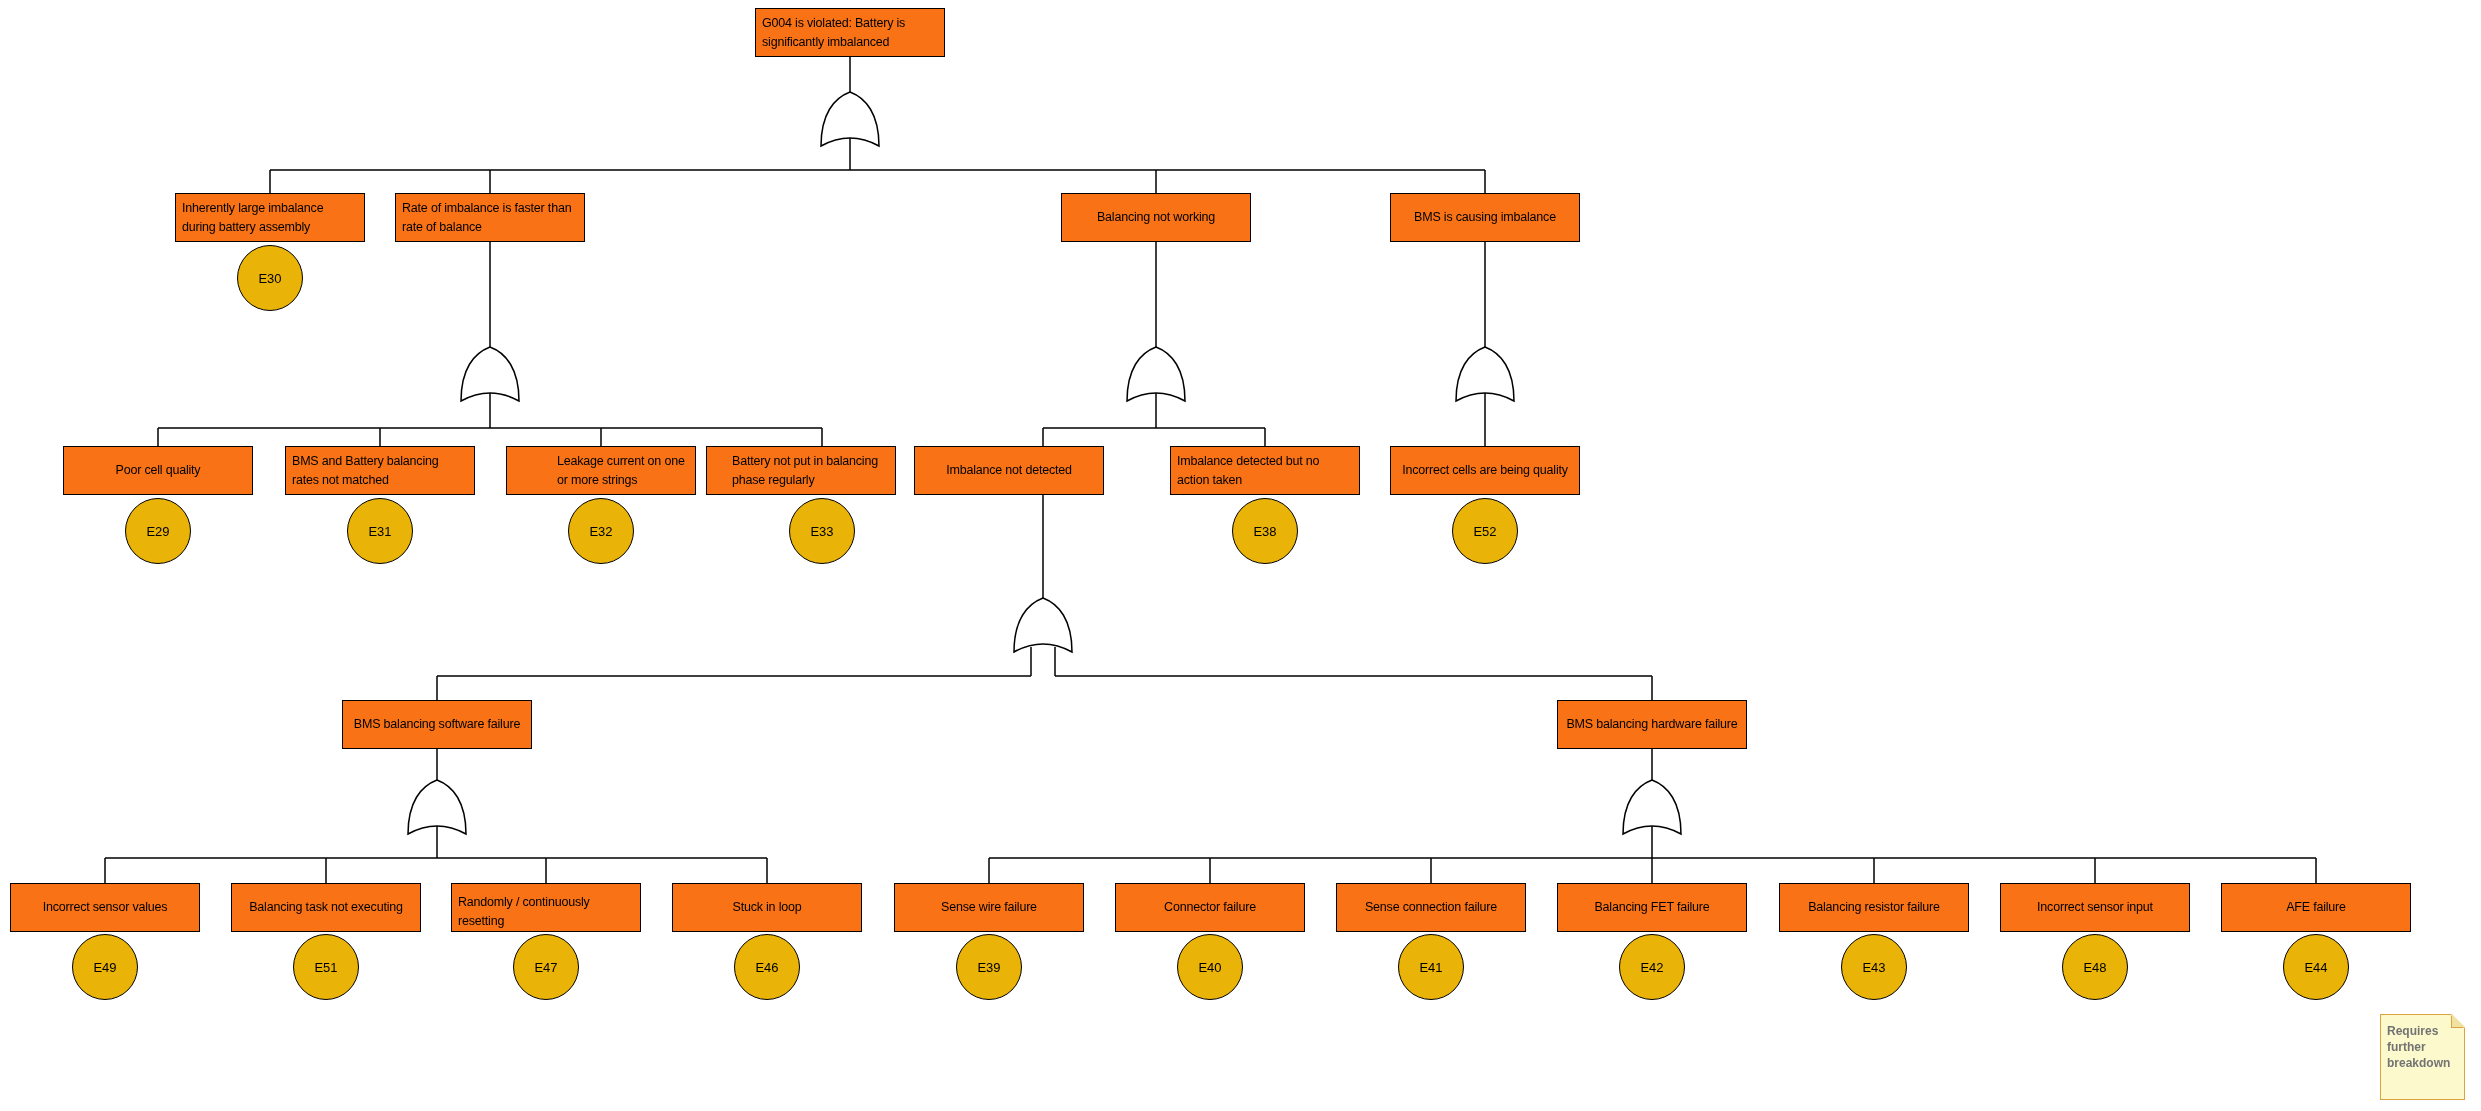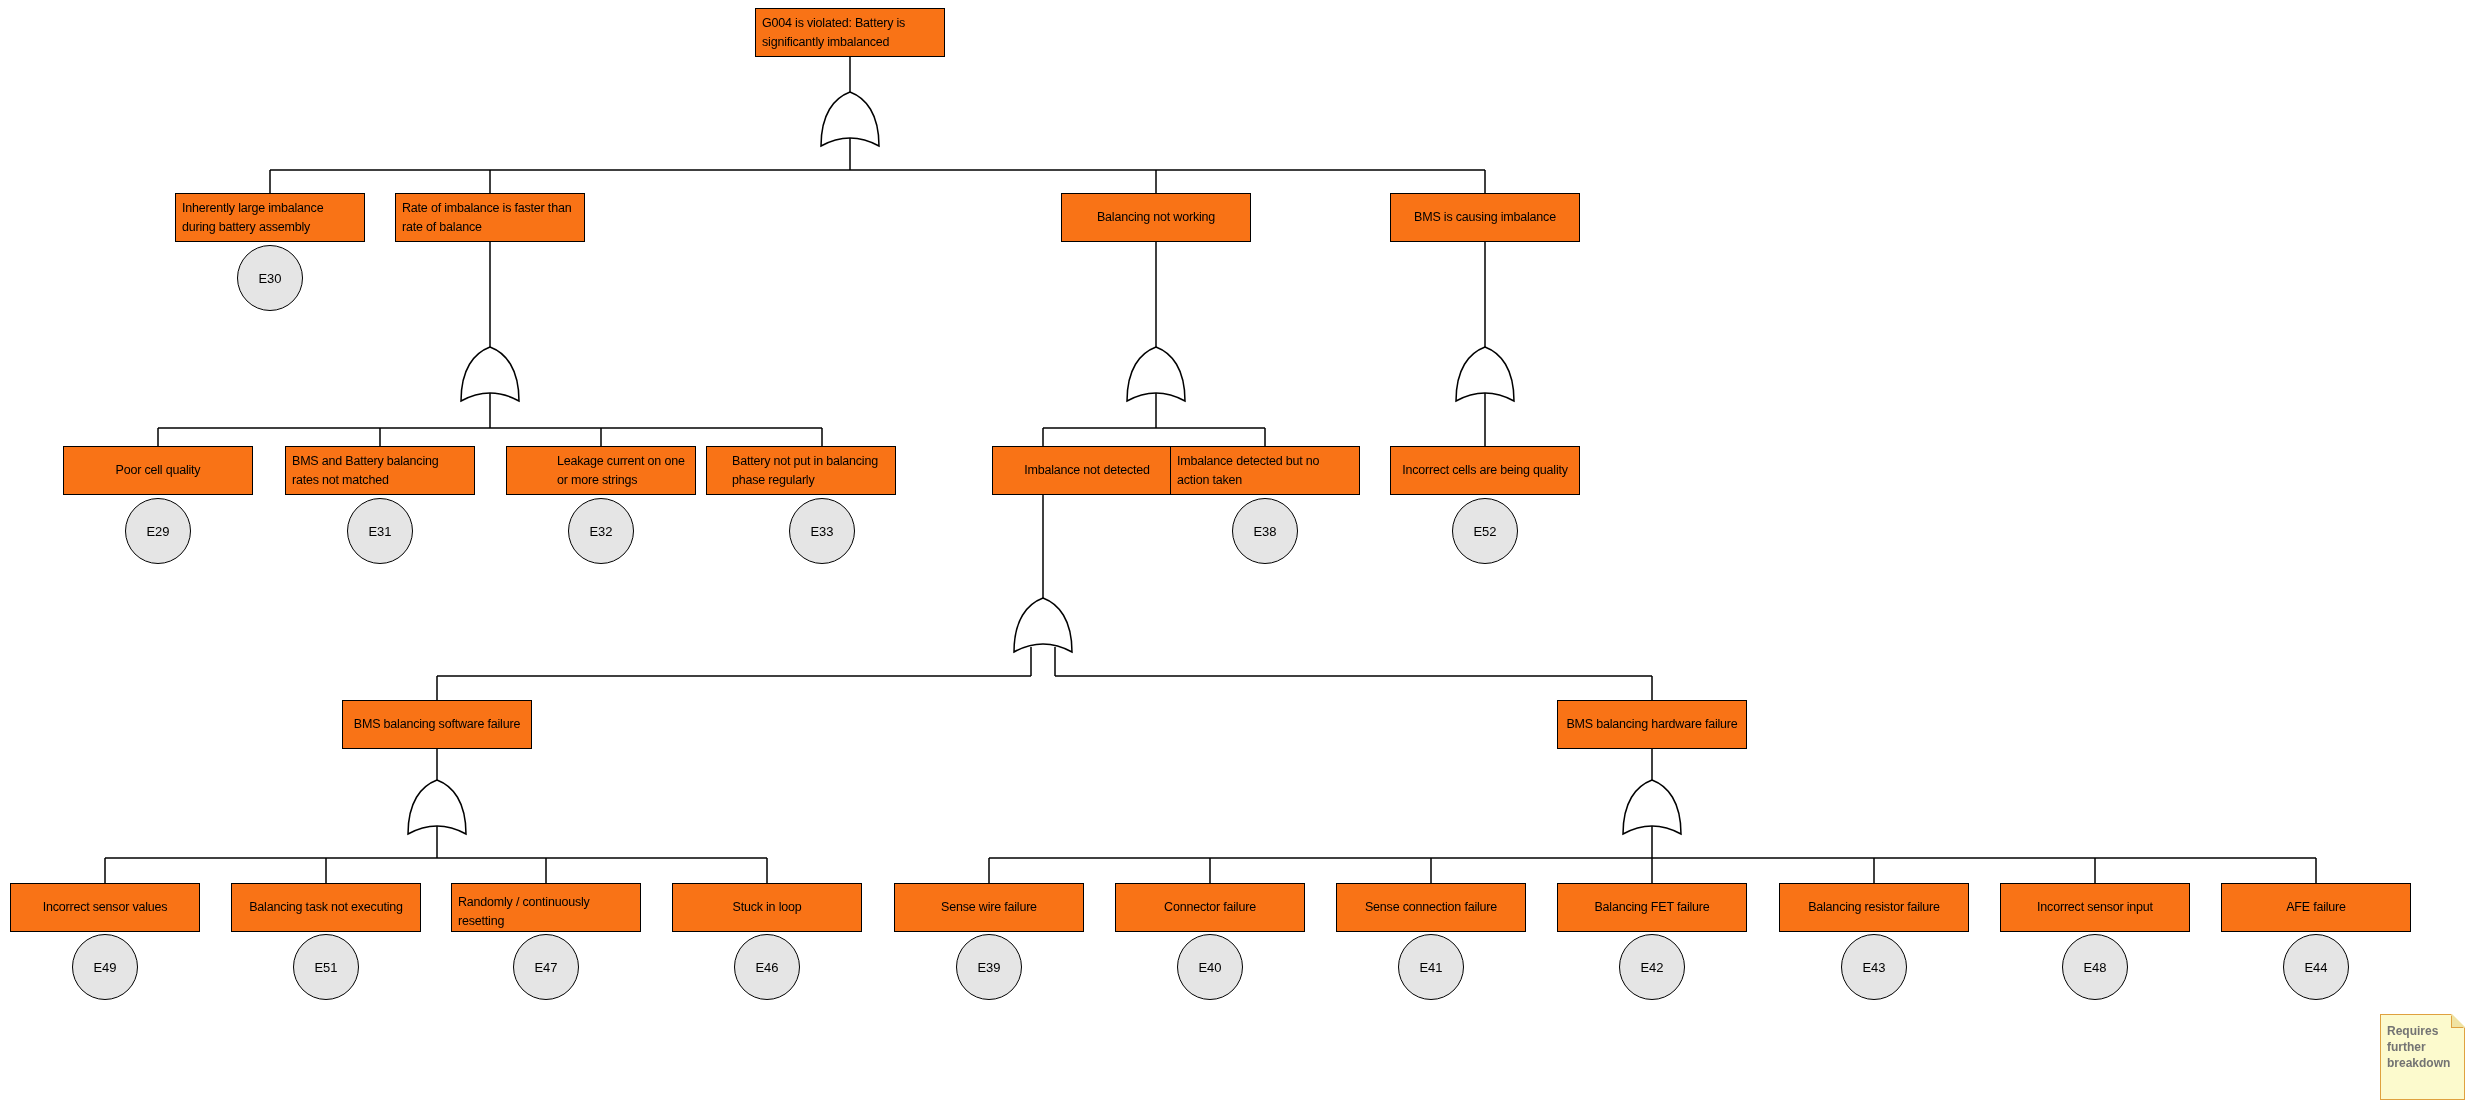--- a/index.html
+++ b/index.html
@@ -7,21 +7,21 @@
   #canvas{position:relative;width:2481px;height:1111px;background:#ffffff;}
   svg.wires{position:absolute;left:0;top:0;width:2481px;height:1111px;}
   svg.wires line{stroke:#000;stroke-width:1.5;}
   svg.wires path.gate{fill:#ffffff;stroke:#000;stroke-width:1.5;}
   .node{position:absolute;width:190px;height:49px;border:1.5px solid #000;background:#f97316;
     box-sizing:border-box;display:flex;align-items:center;justify-content:center;}
   .node span{display:block;text-align:left;font-size:12.5px;line-height:19px;
     letter-spacing:-0.2px;color:#000;padding:0 6px;}
   .node.one-line span{white-space:nowrap;}
   .event{position:absolute;width:66px;height:66px;border:1.5px solid #000;border-radius:50%;
-    background:#e5e5e5;box-sizing:border-box;display:flex;align-items:center;justify-content:center;
+    background:#eab308;box-sizing:border-box;display:flex;align-items:center;justify-content:center;
     font-size:13px;color:#000;}
   .sticky{position:absolute;left:2380px;top:1014px;width:85px;height:86px;background:#fcfacd;
     border:1px solid #dfa13f;box-sizing:border-box;}
   .sticky .txt{position:absolute;left:6px;top:8px;right:4px;font-size:12px;font-weight:bold;
     line-height:16px;color:#737373;}
   .sticky .fold-cut{position:absolute;top:-1px;right:-1px;width:0;height:0;
     border-top:14px solid #ffffff;border-left:14px solid transparent;}
   .sticky .fold{position:absolute;top:-1px;right:-1px;width:0;height:0;
     border-bottom:13px solid #f0e3a2;border-right:13px solid transparent;
     filter:drop-shadow(-1px 1px 0 #dfa13f);}
@@ -111,21 +111,21 @@
     </div>
   <div class="node" style="left:285px;top:446px;">
       <span>BMS and Battery balancing rates not matched</span>
     </div>
   <div class="node" style="left:506px;top:446px;padding-left:44px;">
       <span>Leakage current on one or more strings</span>
     </div>
   <div class="node" style="left:706px;top:446px;padding-left:19px;">
       <span>Battery not put in balancing phase regularly</span>
     </div>
-  <div class="node" style="left:992px;top:446px;">
+  <div class="node" style="left:914px;top:446px;">
       <span>Imbalance not detected</span>
     </div>
   <div class="node" style="left:1170px;top:446px;">
       <span>Imbalance detected but no action taken</span>
     </div>
   <div class="node" style="left:1390px;top:446px;">
       <span>Incorrect cells are being quality</span>
     </div>
   <div class="event" style="left:125px;top:498px;">
       <span>E29</span>

